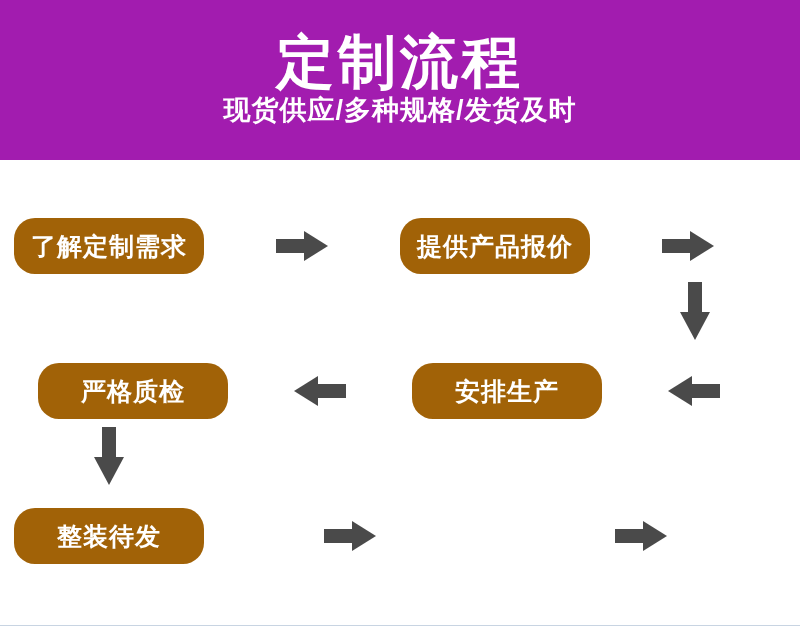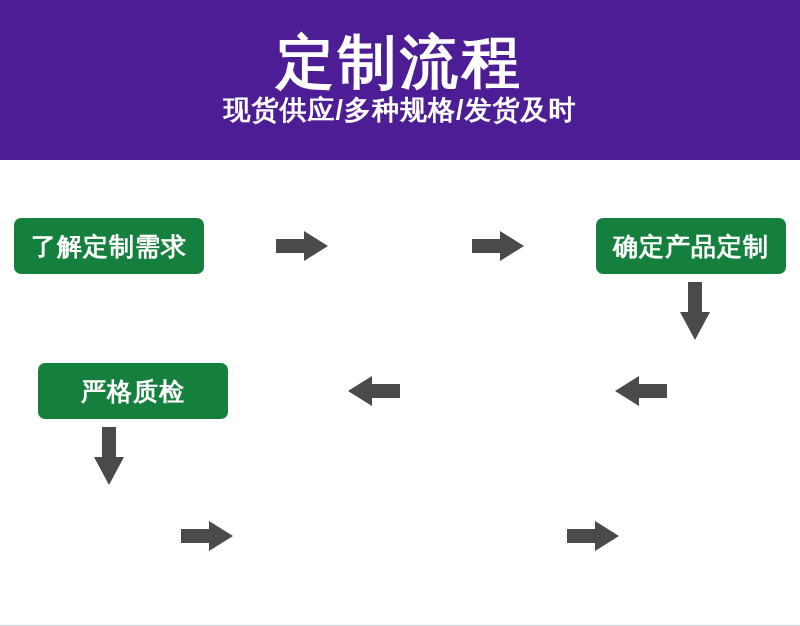--- a/index.html
+++ b/index.html
@@ -19,21 +19,21 @@
     background: #ffffff;
   }
 
   
   .banner {
     position: absolute;
     left: 0;
     top: 0;
     width: 800px;
     height: 160px;
-    background: #4c1d95;
+    background: #a21caf;
     display: flex;
     flex-direction: column;
     align-items: center;
     justify-content: center;
   }
 
   .banner-title {
     color: #ffffff;
     font-size: 58px;
     font-weight: bold;
@@ -69,22 +69,22 @@
     align-items: center;
   }
 
   #row-1 { top: 58px; }
   #row-2 { top: 203px; gap: 24px; }
   #row-3 { top: 348px; }
 
   .node {
     width: 190px;
     height: 56px;
-    background: #15803d;
-    border-radius: 7px;
+    background: #a16207;
+    border-radius: 21px;
     display: flex;
     align-items: center;
     justify-content: center;
     flex: 0 0 auto;
   }
 
   .node-label {
     color: #ffffff;
     font-size: 25px;
     font-weight: bold;
@@ -186,31 +186,31 @@
         <span class="node-label">了解定制需求</span>
       </div>
 
       <div class="gap">
         <div class="arrow-h right">
           <span class="shaft"></span>
           <span class="head"></span>
         </div>
       </div>
 
-
-      <div class="gap">
-        <div class="arrow-h right">
-          <span class="shaft"></span>
-          <span class="head"></span>
-        </div>
-      </div>
-
-      <div class="node">
-        <span class="node-label">确定产品定制</span>
-      </div>
+      <div class="node">
+        <span class="node-label">提供产品报价</span>
+      </div>
+
+      <div class="gap">
+        <div class="arrow-h right">
+          <span class="shaft"></span>
+          <span class="head"></span>
+        </div>
+      </div>
+
 
       <div class="edge-pad"></div>
     </div>
 
     <div class="arrow-v" id="arrow-down-right">
       <span class="shaft"></span>
       <span class="head"></span>
     </div>
 
     <div class="flow-row" id="row-2">
@@ -220,40 +220,46 @@
         <span class="node-label">严格质检</span>
       </div>
 
       <div class="gap">
         <div class="arrow-h left">
           <span class="shaft"></span>
           <span class="head"></span>
         </div>
       </div>
 
+      <div class="node">
+        <span class="node-label">安排生产</span>
+      </div>
 
       <div class="gap">
         <div class="arrow-h left">
           <span class="shaft"></span>
           <span class="head"></span>
         </div>
       </div>
 
 
       <div class="edge-pad"></div>
     </div>
 
     <div class="arrow-v" id="arrow-down-left">
       <span class="shaft"></span>
       <span class="head"></span>
     </div>
 
     <div class="flow-row" id="row-3">
       <div class="edge-pad"></div>
 
+      <div class="node">
+        <span class="node-label">整装待发</span>
+      </div>
 
       <div class="gap">
         <div class="arrow-h right">
           <span class="shaft"></span>
           <span class="head"></span>
         </div>
       </div>
 
 
       <div class="gap">

